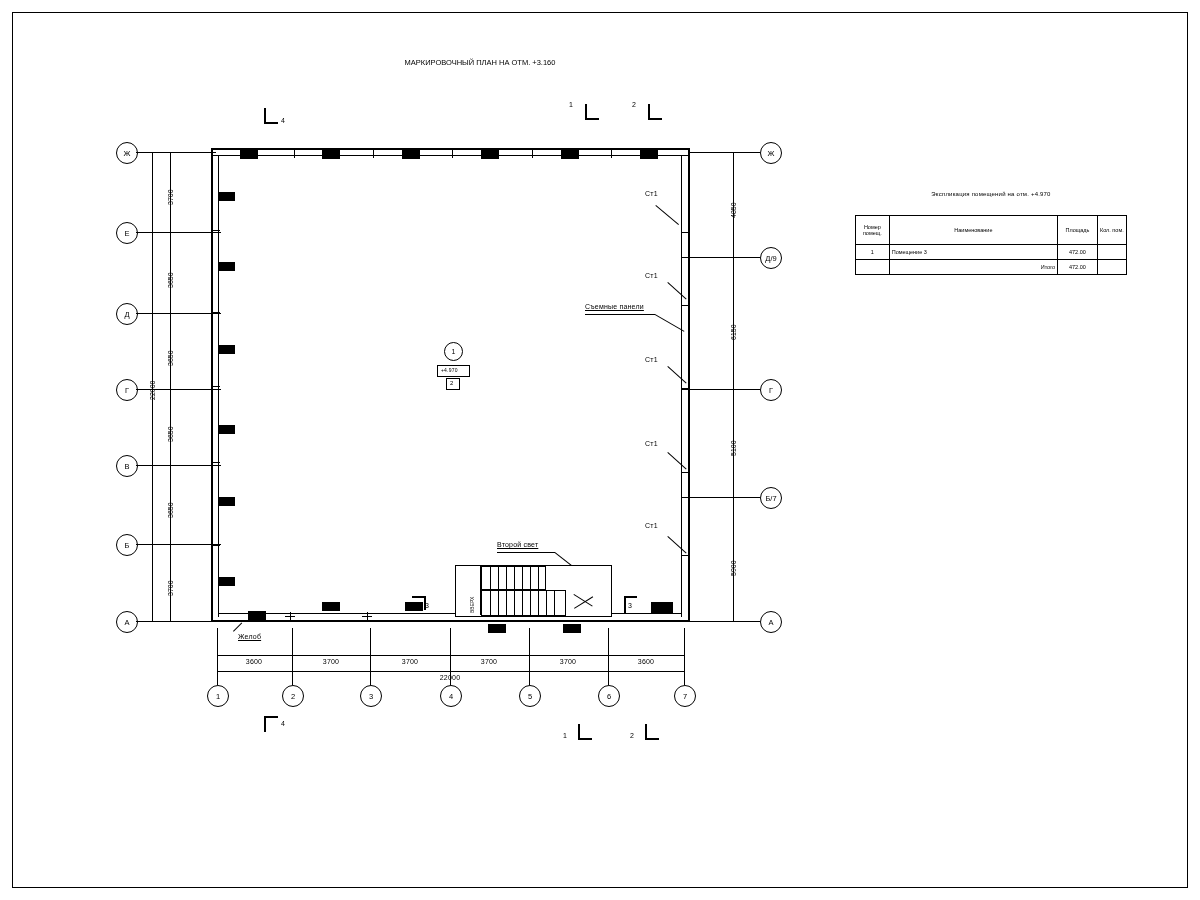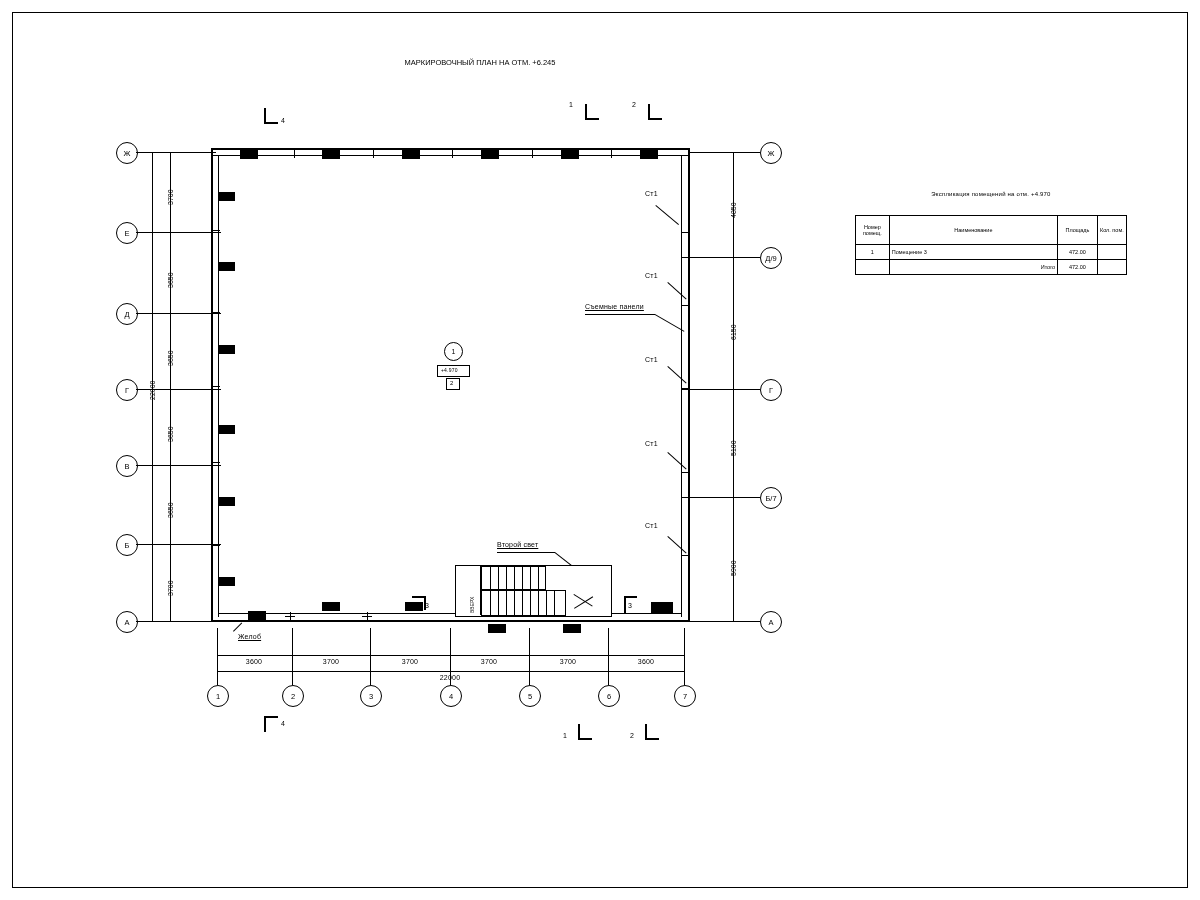--- a/index.html
+++ b/index.html
@@ -24,21 +24,21 @@
 </head>
 <body>
 
 <div id="page">
 
   <div class="ln v" style="left:12px;top:12px;height:876px;"></div>
   <div class="ln v" style="left:1187px;top:12px;height:876px;"></div>
   <div class="ln h" style="left:12px;top:12px;width:1176px;"></div>
   <div class="ln h" style="left:12px;top:887px;width:1176px;"></div>
 
-  <div class="title" style="left:480px;top:58px;">МАРКИРОВОЧНЫЙ ПЛАН НА ОТМ. +6.245</div>
+  <div class="title" style="left:480px;top:58px;">МАРКИРОВОЧНЫЙ ПЛАН НА ОТМ. +3.160</div>
 
   <div class="ln h" style="left:211px;top:148px;width:479px;height:2px;"></div>
   <div class="ln h" style="left:211px;top:155px;width:479px;"></div>
 
   <div class="ln v" style="left:211px;top:148px;height:474px;width:2px;"></div>
   <div class="ln v" style="left:218px;top:155px;height:462px;"></div>
 
   <div class="ln v" style="left:688px;top:148px;height:474px;width:2px;"></div>
   <div class="ln v" style="left:681px;top:155px;height:462px;"></div>
 

